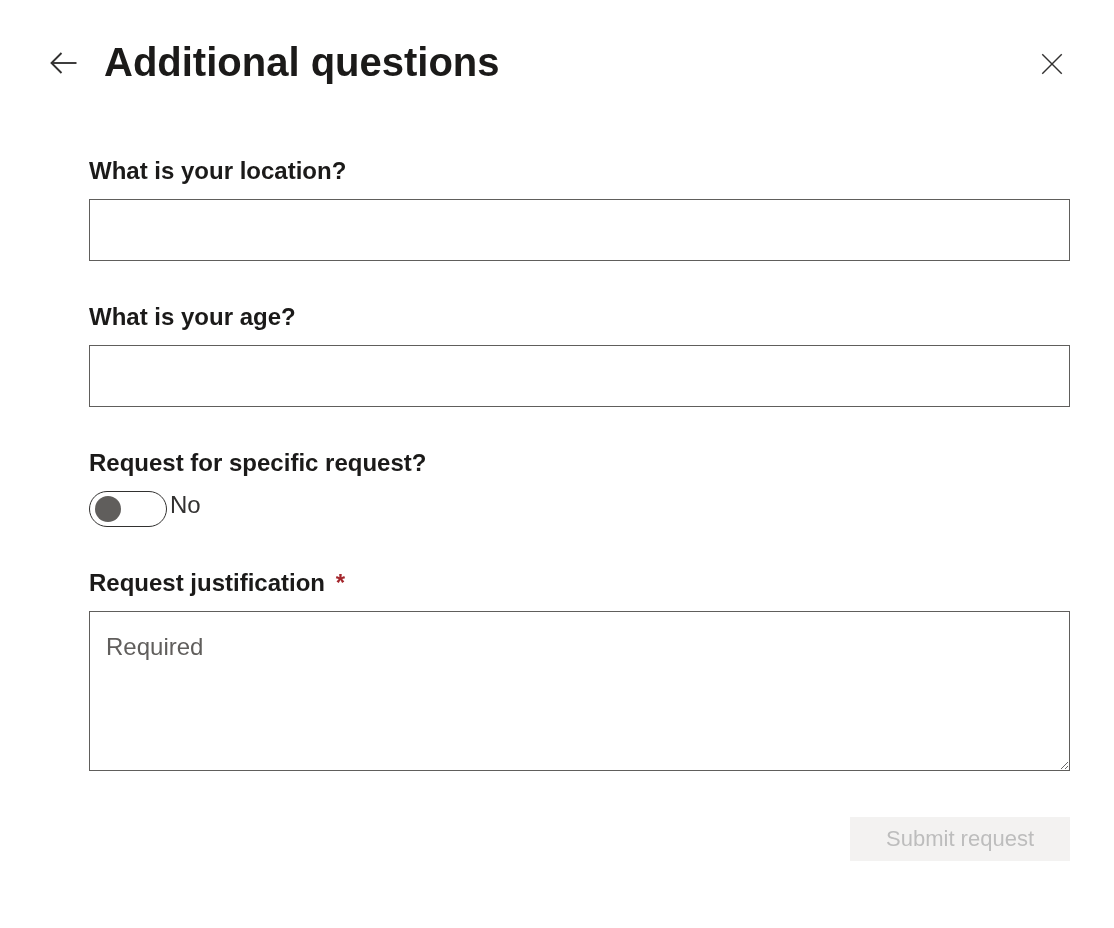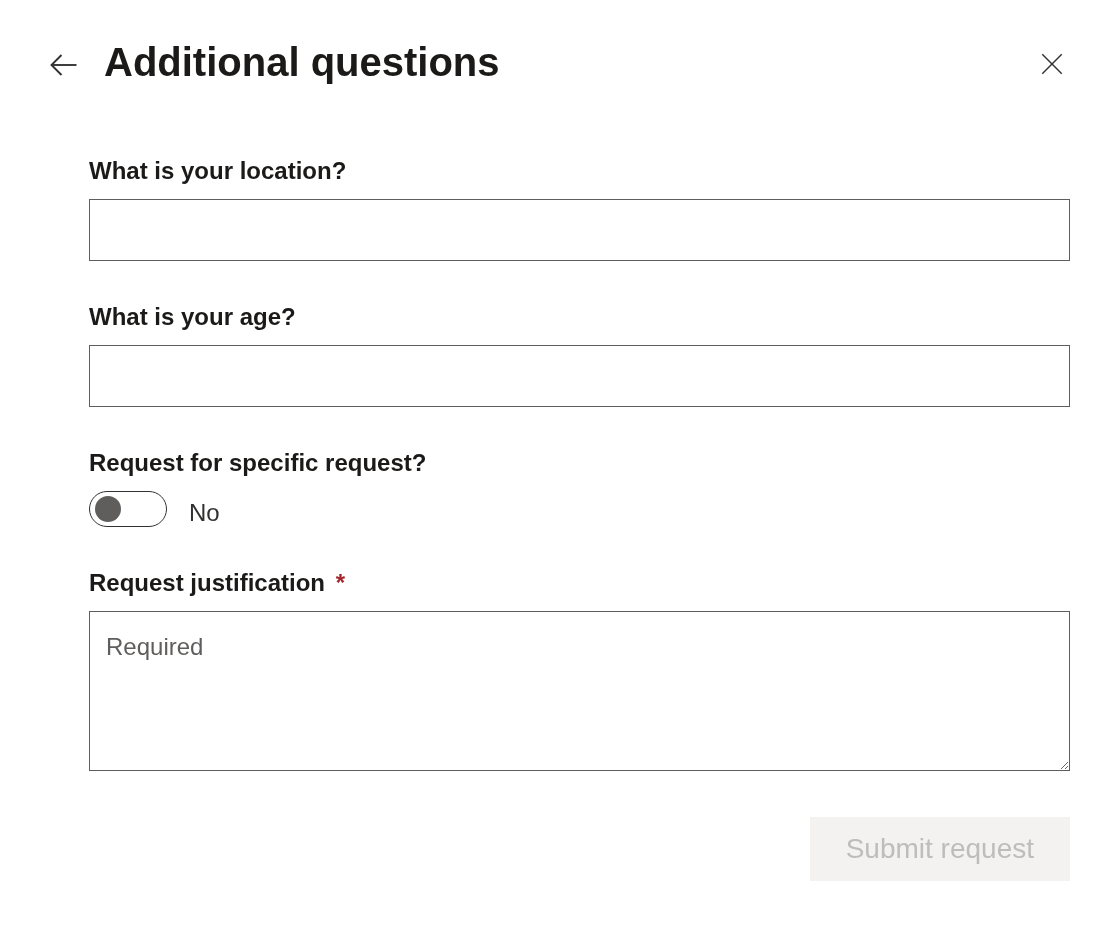--- a/index.html
+++ b/index.html
@@ -10,21 +10,21 @@
     body {
       font-family: "Segoe UI", -apple-system, BlinkMacSystemFont, sans-serif;
       background: #ffffff;
       color: #323130;
       width: 1114px;
       height: 928px;
       padding: 40px 44px;
     }
     .header {
       display: flex;
-      align-items: flex-end;
+      align-items: center;
       margin-bottom: 72px;
       position: relative;
     }
     .back-btn {
       display: inline-flex;
       align-items: center;
       justify-content: center;
       width: 40px;
       height: 40px;
       cursor: pointer;
@@ -94,22 +94,22 @@
       padding: 21px 16px;
       font-family: inherit;
       color: #323130;
       resize: both;
     }
     .textarea-input::placeholder {
       color: #605e5c;
     }
     .toggle-row {
       display: flex;
-      align-items: flex-end;
-      gap: 22px;
+      align-items: flex-start;
+      gap: 3px;
       margin-top: 6px;
     }
     .toggle {
       position: relative;
       width: 78px;
       height: 36px;
       border: 1px solid #323130;
       border-radius: 18px;
       background: #ffffff;
       cursor: pointer;
@@ -126,26 +126,26 @@
     .toggle-label {
       font-size: 24px;
       color: #323130;
     }
     .actions {
       display: flex;
       justify-content: flex-end;
       margin-top: 38px;
     }
     .submit-btn {
-      font-size: 28px;
+      font-size: 22px;
       font-weight: 400;
       color: #bdbdbd;
       background: #f3f2f1;
       border: none;
-      padding: 16px 36px;
+      padding: 9px 36px;
       cursor: not-allowed;
       font-family: inherit;
     }
   </style>
 </head>
 <body>
 
 <div class="header">
   <div class="back-btn">
     <svg viewBox="0 0 24 24">

